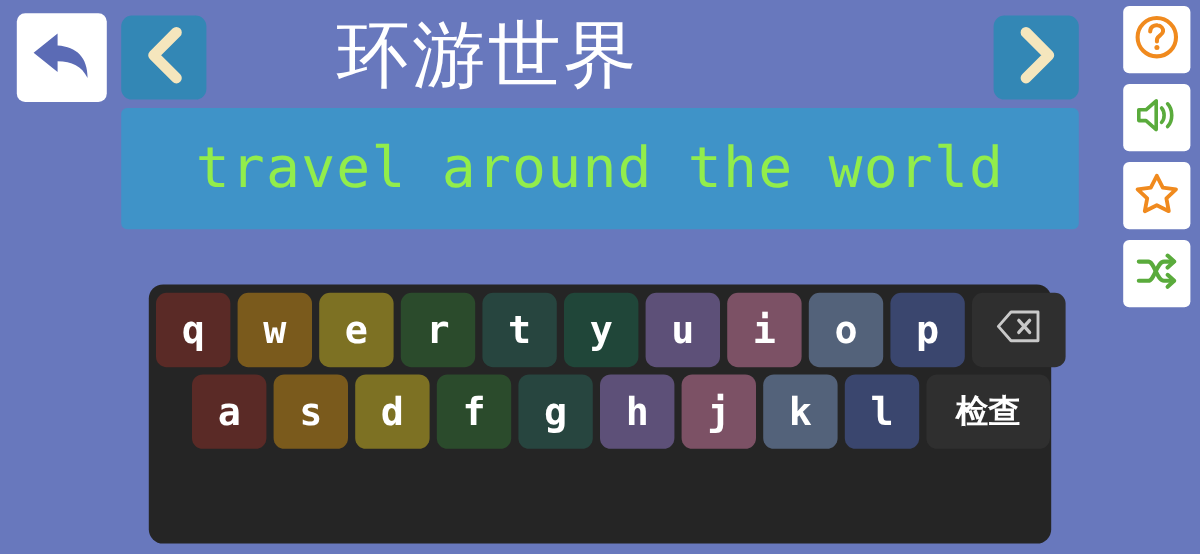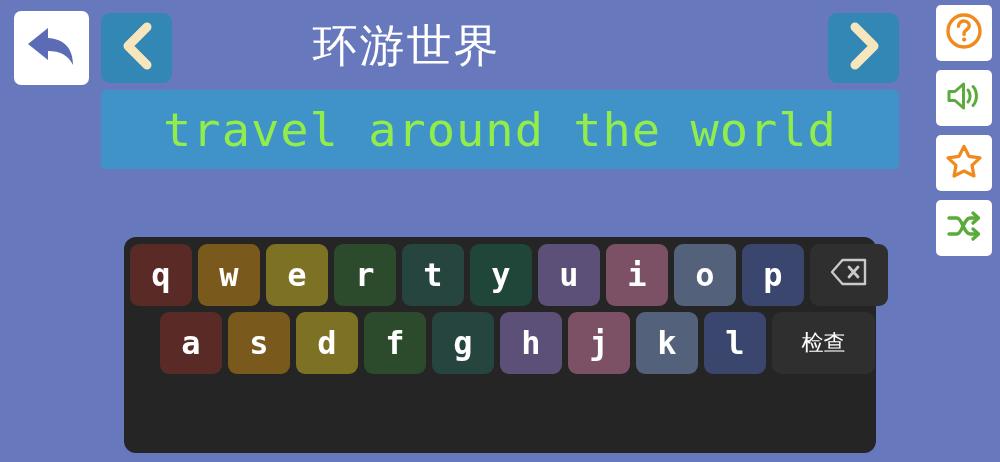--- a/index.html
+++ b/index.html
@@ -24,30 +24,30 @@
     background: #3387b5; border-radius: 9px;
     display: flex; align-items: center; justify-content: center;
   }
   .btn-prev { left: 101px; }
   .btn-next { left: 828px; }
 
   .title {
     position: absolute; left: 0; top: 14px; width: 813px;
     text-align: center;
     color: #ffffff;
-    font-size: 45px;
+    font-size: 61px;
     font-weight: 400;
     letter-spacing: 2px;
     line-height: 64px;
   }
 
   
   .banner {
     position: absolute; left: 101px; top: 90px;
-    width: 798px; height: 79px;
+    width: 798px; height: 101px;
     background: #3f93c8;
     border-radius: 5px;
     display: flex; align-items: center; justify-content: center;
   }
   .banner-text {
     font-family: "DejaVu Sans Mono", "Liberation Mono", monospace;
     font-size: 47px;
     color: #92ed4b;
     letter-spacing: 1px;
     white-space: pre;
@@ -82,22 +82,22 @@
     color: #ffffff;
     font-size: 32px;
     font-weight: 700;
     font-family: "DejaVu Sans Mono", "Liberation Mono", monospace;
     flex: 0 0 auto;
   }
   .key:last-child { margin-right: 0; }
   .key.fn {
     background: #2f2f2f;
     font-family: "Liberation Sans", sans-serif;
-    font-size: 22px;
-    font-weight: 400;
+    font-size: 27px;
+    font-weight: 700;
   }
   .key.wide { width: 103px; }
   .key.space { width: 103px; }
   .key.bksp { width: 78px; }
 
   .glyph { display: block; }
 </style>
 </head>
 <body>
 

